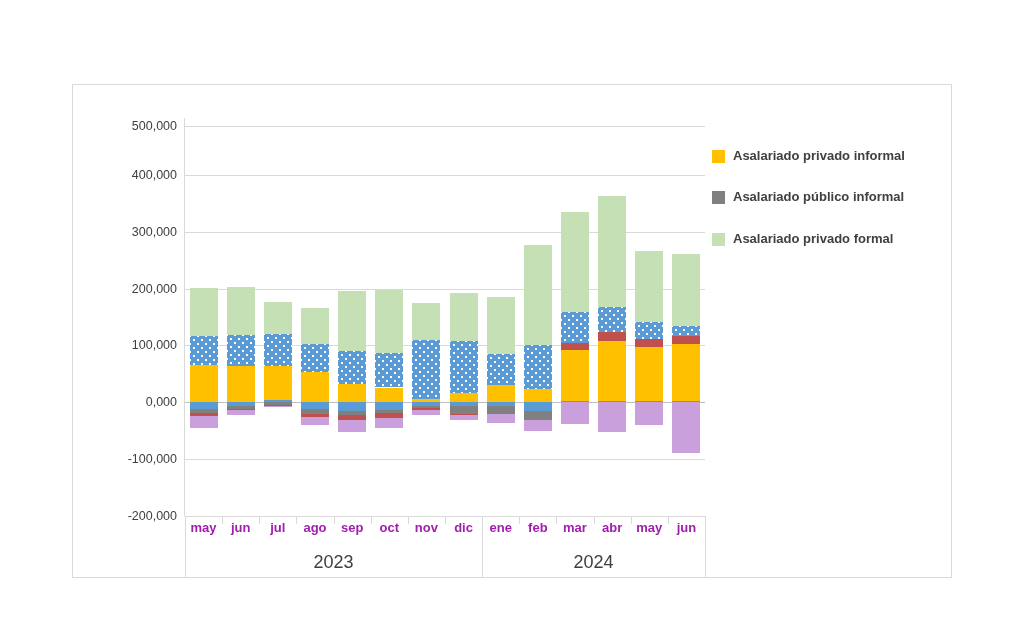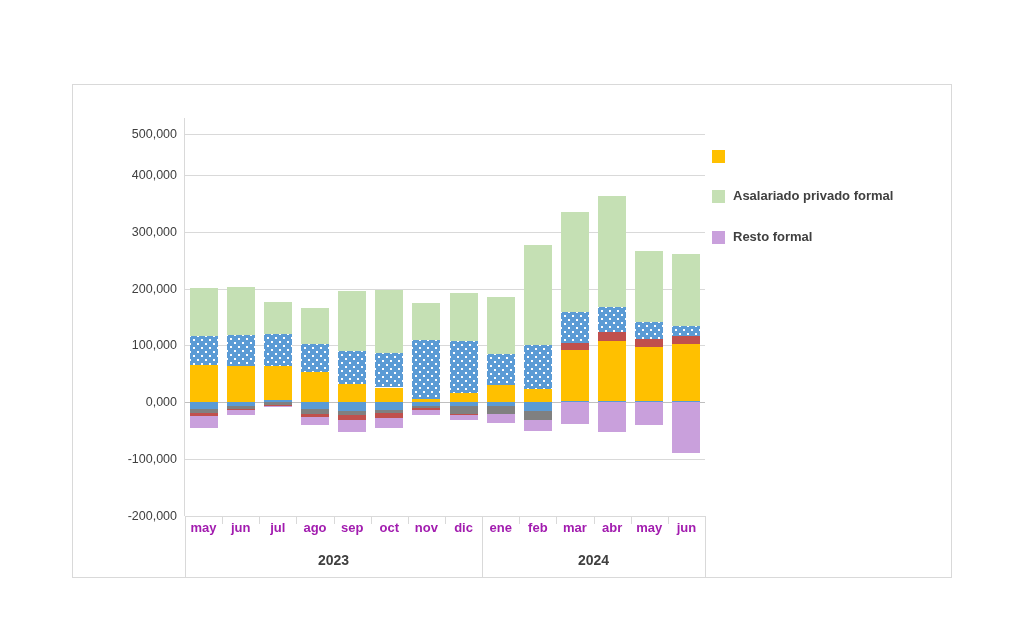--- a/index.html
+++ b/index.html
@@ -136,22 +136,22 @@
     top: 0;
     width: 1px;
     height: 62px;
     background: #d9d9d9;
   }
   .year-label {
     position: absolute;
     top: 36px;
     width: 160px;
     text-align: center;
-    font-size: 14px;
-    font-weight: bold;
+    font-size: 18px;
+    font-weight: normal;
     color: #404040;
   }
 
   
   #legend {
     position: absolute;
     left: 712px;
     top: 148px;
     width: 230px;
   }
@@ -186,21 +186,21 @@
 <body>
 
 <div id="page">
 
 
   <div id="plot-frame"></div>
 
   <div id="plot">
     <div id="axis-line"></div>
 
-  <div class="gridline" style="top: 16px;">
+  <div class="gridline" style="top: 8px;">
         <div class="ytick">500,000</div>
       </div>
       <div class="gridline" style="top: 56.8571px;">
         <div class="ytick">400,000</div>
       </div>
       <div class="gridline" style="top: 113.714px;">
         <div class="ytick">300,000</div>
       </div>
       <div class="gridline" style="top: 170.571px;">
         <div class="ytick">200,000</div>
@@ -372,24 +372,25 @@
       <div class="year-label" style="left: 68.5714px;">2023</div>
       <div class="year-sep" style="left: 297.143px;"></div>
       <div class="year-label" style="left: 328.571px;">2024</div>
       <div class="year-sep" style="left: 0px;"></div>
       <div class="year-sep" style="left: 520px;"></div>
     </div>
 
   <div id="legend">
       <div class="legend-item">
         <span class="legend-swatch" style="background: rgb(255, 192, 0);"></span>
+        <span class="legend-label">Asalariado privado informal</span>
+      </div>
+      <div class="legend-item">
+        <span class="legend-swatch" style="background: rgb(128, 128, 128);"></span>
+        <span class="legend-label">Asalariado público informal</span>
       </div>
       <div class="legend-item">
         <span class="legend-swatch" style="background: rgb(197, 224, 180);"></span>
         <span class="legend-label">Asalariado privado formal</span>
       </div>
-      <div class="legend-item">
-        <span class="legend-swatch" style="background: rgb(201, 160, 220);"></span>
-        <span class="legend-label">Resto formal</span>
-      </div>
     </div>
 
 </div>
 
 </body></html>

